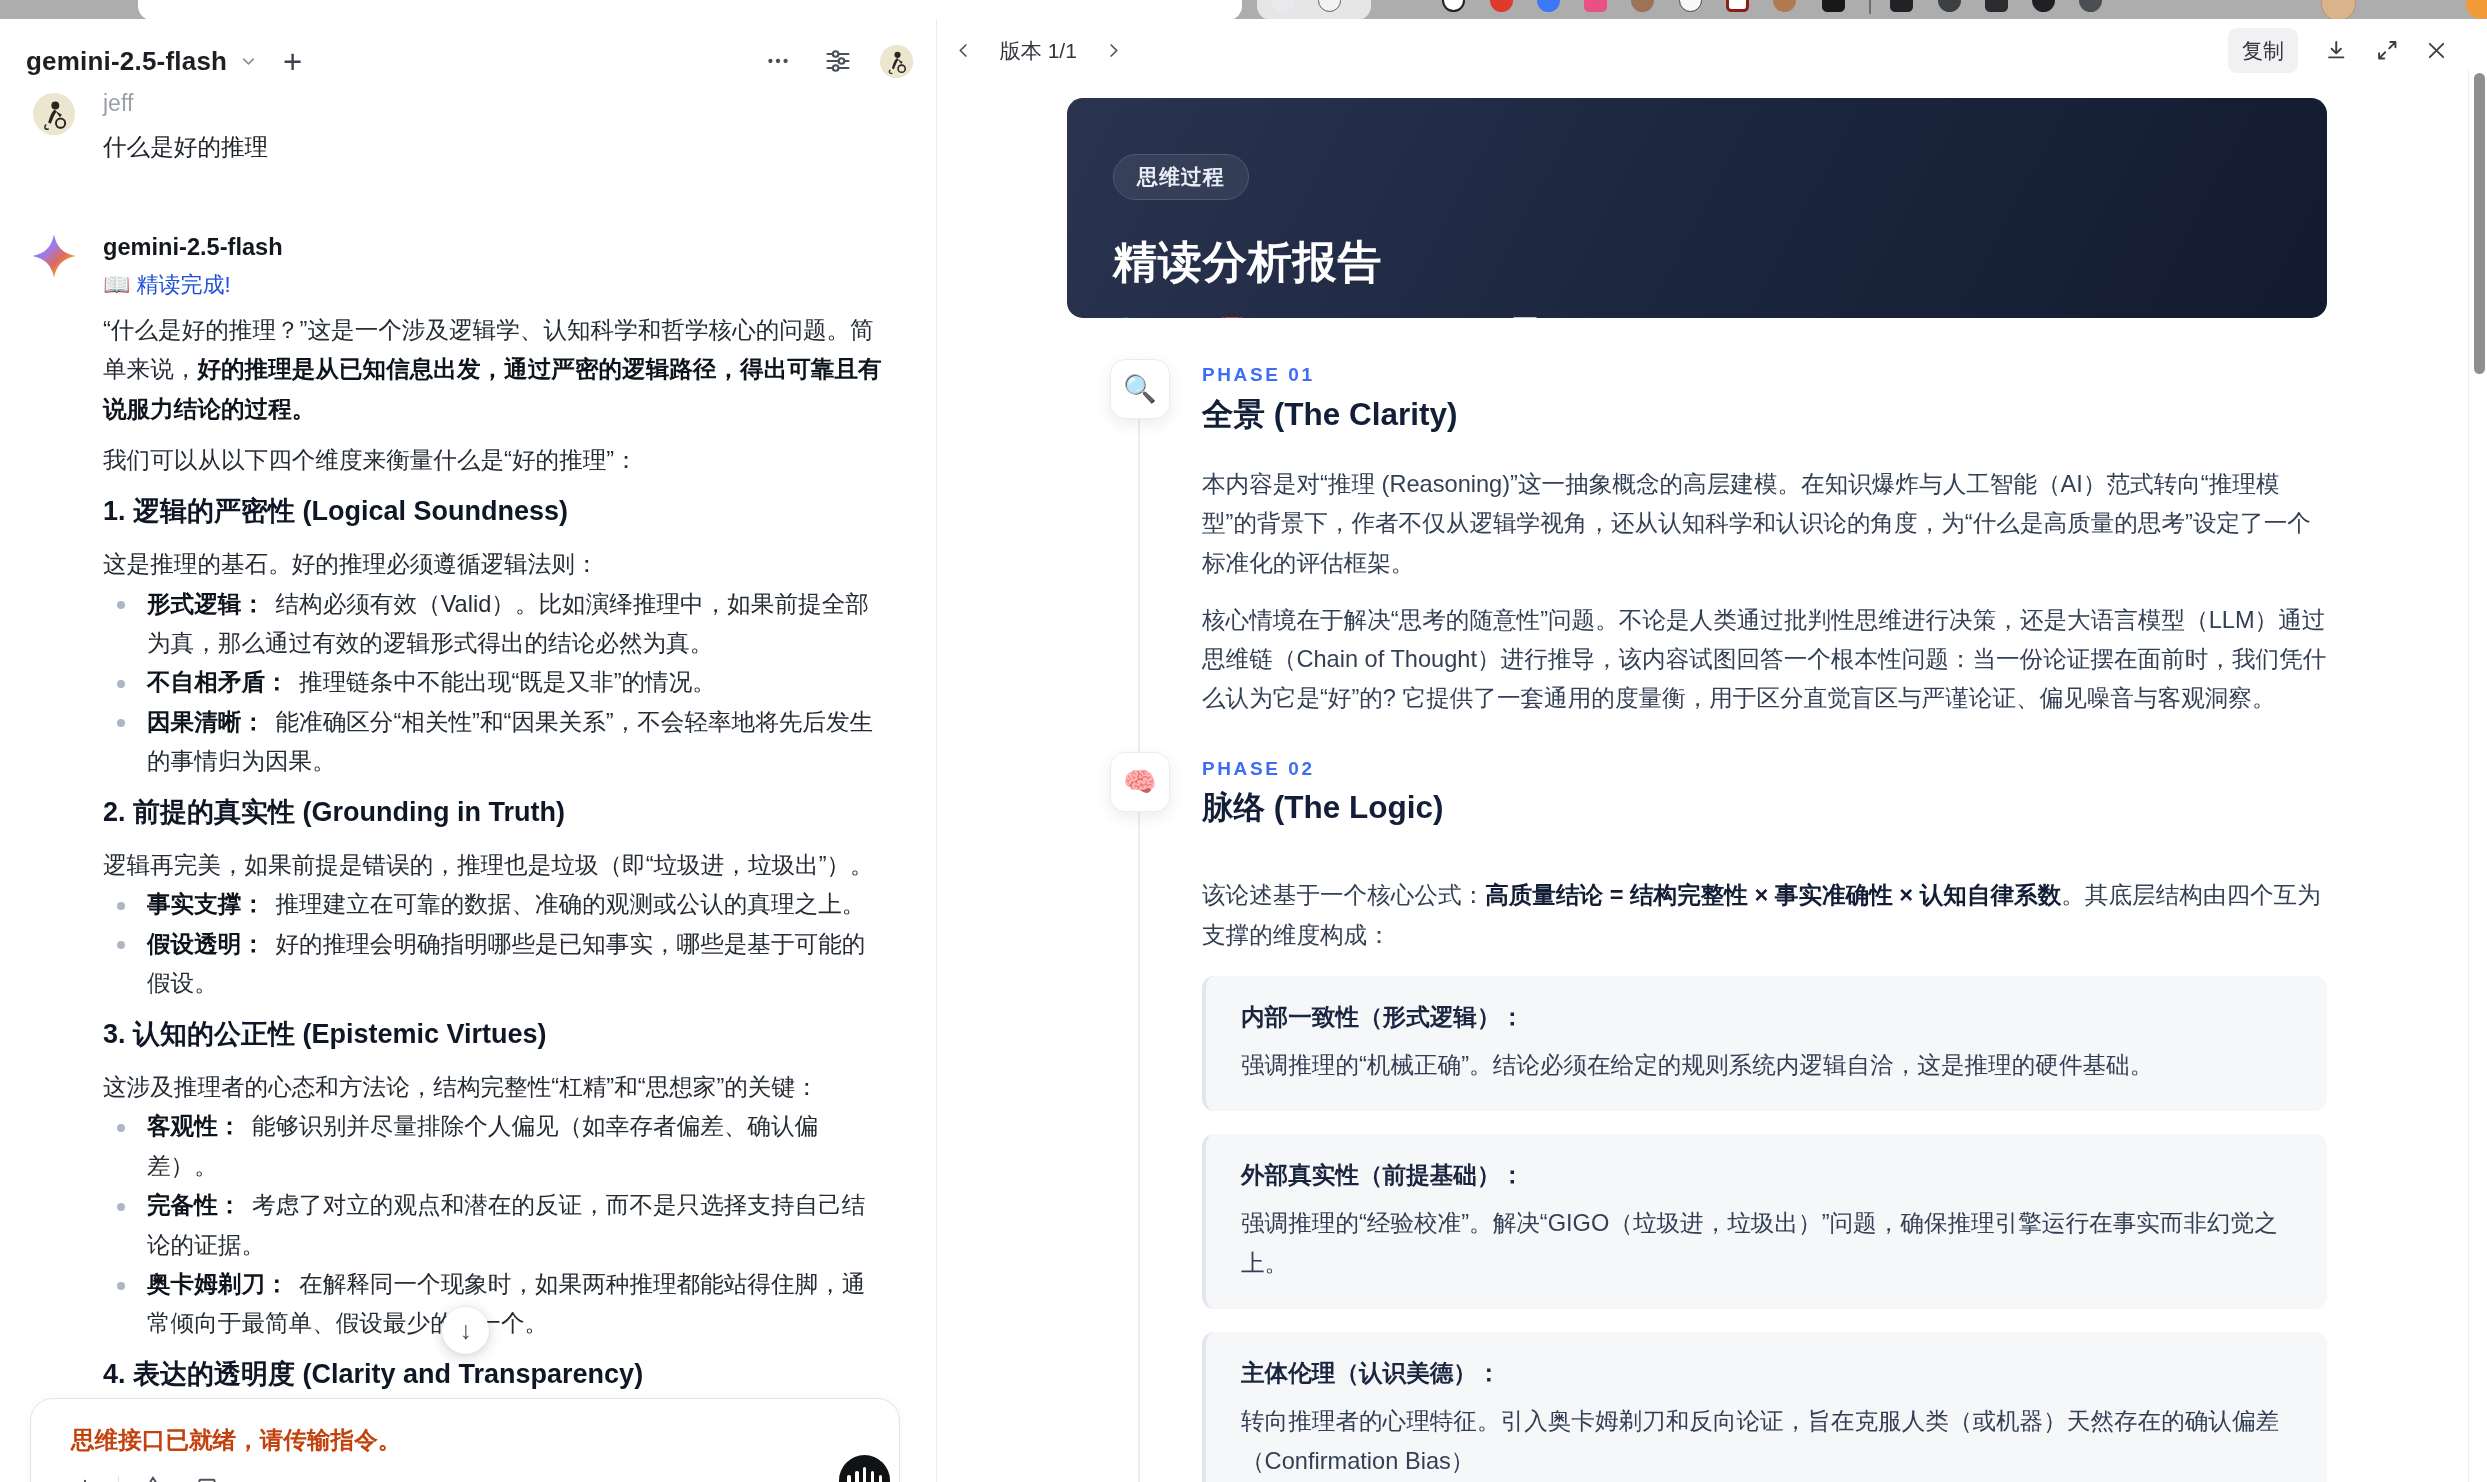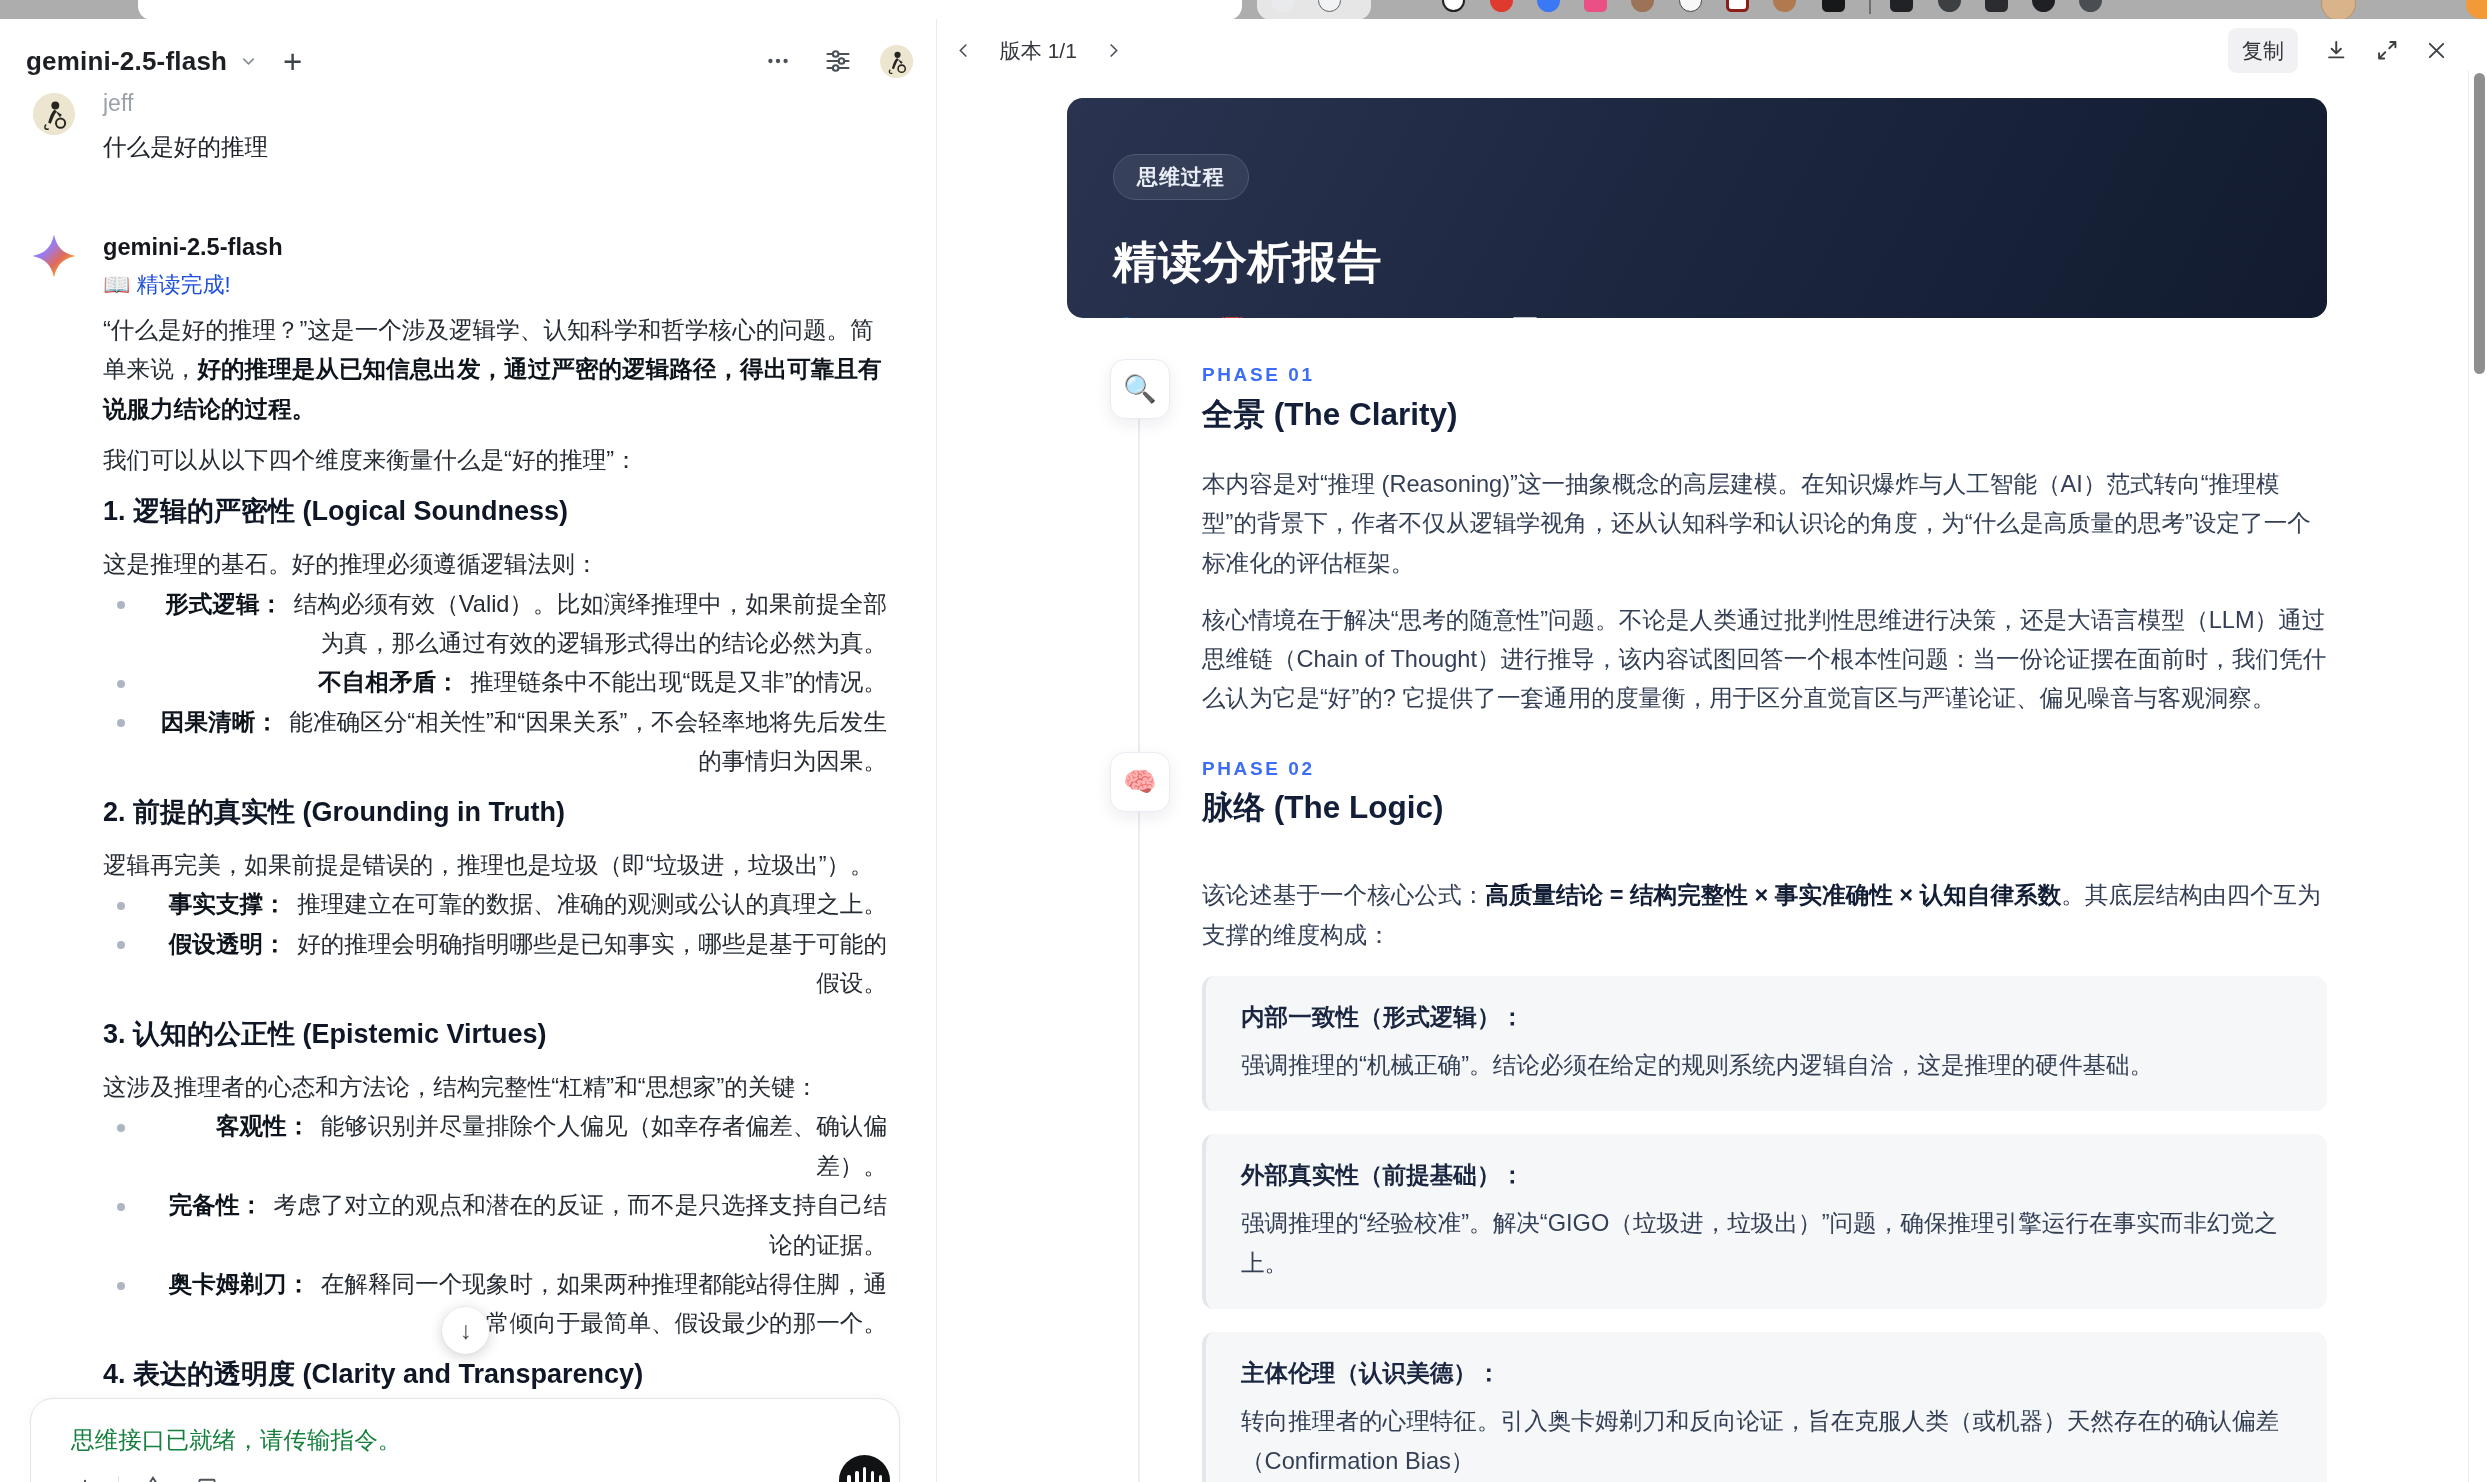--- a/index.html
+++ b/index.html
@@ -36,32 +36,32 @@
   .u-name{font-size:23px;color:#9aa0a8;line-height:1.25;}
   .u-text{margin-top:10.5px;color:#20252c;}
   .msg-assistant{margin-top:65px;}
   .a-avatar{position:absolute;left:-72px;top:0;width:46px;height:46px;}
   .a-name{font-weight:700;font-size:23.6px;color:#14181e;line-height:1.25;}
   .a-status{font-size:22px;color:#1d4ed8;margin-top:8.8px;line-height:1.25;}
   .md p{margin:12.3px 0 0;}
   .md b{font-weight:700;color:#0e141c;}
   .md h3{font-size:27px;font-weight:800;color:#0f1726;margin:12.3px 0 15.8px;line-height:1.35;}
   .md ul{list-style:none;margin:0;padding:0;}
-  .md li{position:relative;padding-left:44px;text-align:right;}
+  .md li{position:relative;padding-left:44px;}
   .md li::before{content:"";position:absolute;left:14px;top:16.6px;width:7.9px;height:7.9px;border-radius:50%;background:#adb6c2;}
   .md li b{margin-right:10.5px;}
   .gap-inline{display:inline-block;width:67px;}
 
   .scroll-fab{position:absolute;left:442px;top:1288px;width:47px;height:47px;border-radius:50%;background:#fff;
     box-shadow:0 2.6px 14px rgba(0,0,0,.18), 0 0 0 0.9px rgba(0,0,0,.03);display:flex;align-items:center;justify-content:center;
     font-size:24.5px;color:#3d434b;z-index:7;}
 
   .composer{position:absolute;left:30px;width:870px;top:1379px;height:149px;background:#fff;border:1.3px solid #e3e3e8;
     border-radius:23px;box-shadow:0 -1.8px 8.8px rgba(0,0,0,.03);z-index:8;box-sizing:border-box;}
-  .composer-ph{margin:24.5px 0 0 40px;font-size:23.6px;color:#15803d;}
+  .composer-ph{margin:24.5px 0 0 40px;font-size:23.6px;color:#c2410c;font-weight:bold;}
   .composer-row{position:absolute;left:40px;top:75px;display:flex;align-items:center;color:#4d535c;}
   .comp-div{width:0.9px;height:26px;background:#e1e1e6;margin:0 19px;}
   .comp-ic{display:flex;align-items:center;}
   .comp-ic + .comp-ic{margin-left:26px;}
   .voice-btn{position:absolute;right:8.8px;top:56px;width:51px;height:51px;border-radius:50%;background:#101214;
     display:flex;align-items:flex-start;justify-content:center;padding-top:12.3px;box-sizing:border-box;}
   .voice-btn span{display:inline-block;width:3.5px;background:#fff;border-radius:1.8px;margin:0 2.2px;}
 
   
   .art-panel{position:absolute;left:937px;right:0;top:0;bottom:0;background:#fff;overflow:hidden;}

